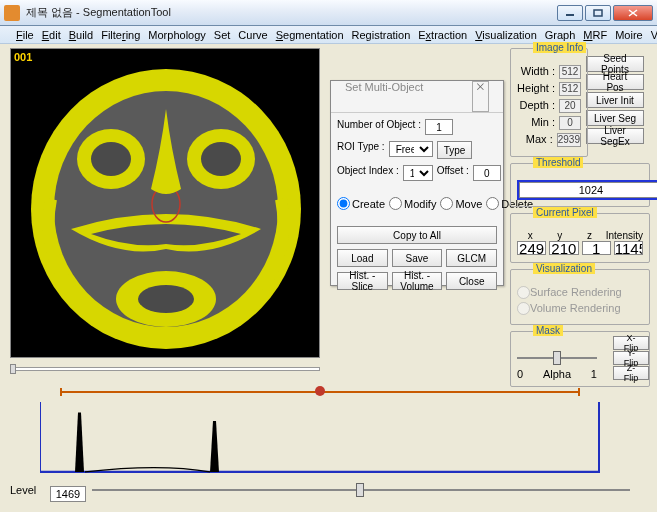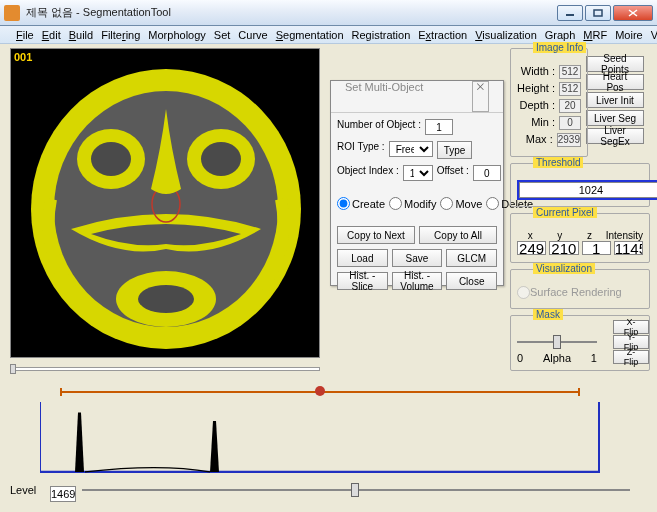--- a/index.html
+++ b/index.html
@@ -32,21 +32,21 @@
 .histo { position:absolute; left:10px; top:340px; width:620px; height:90px; }
 .rangebar { position:absolute; left:50px; right:50px; top:4px; height:8px; }
 .rangebar .line { position:absolute; left:0; right:0; top:3px; height:2px; background:#c85a00; }
 .rangebar .cap { position:absolute; top:0; width:2px; height:8px; background:#c85a00; }
 .rangebar .dot { position:absolute; top:-2px; width:10px; height:10px; border-radius:50%; background:#c0392b;}
 .plot { position:absolute; left:30px; right:30px; top:18px; bottom:0; }
 .plot svg { width:100%; height:100%; }
 
 .levelrow { position:absolute; left:10px; top:434px; width:620px; height:24px; display:flex; align-items:center; gap:6px; }
 .levelrow .lbl { width:34px; }
-.levelrow input { width:26px; height:16px; border:1px solid #888; background:#fff; text-align:center;margin-top:7px;}
+.levelrow input { width:36px; height:16px; border:1px solid #888; background:#fff; text-align:center;margin-top:7px;}
 .levelrow .slider { flex:1; height:14px; position:relative;}
 .levelrow .slider .tr{ position:absolute; left:0; right:0; top:6px; height:2px; background:#888;}
 .levelrow .slider .kn{ position:absolute; top:0; width:8px; height:14px; background:#dcdcdc; border:1px solid #666;}
 
 
 .dlg { position:absolute; left:330px; top:36px; width:174px; height:206px; background:#f4f4f4; border:1px solid #888; box-shadow:1px 1px 2px rgba(0,0,0,.25);}
 .dlg .hd { height:32px; display:flex; padding:0 14px; color:#888; border-bottom:1px solid #ccc; justify-content:space-between;}
 .dlg .hd .x { border:1px solid #aaa; padding:0 4px; font-size:9px; color:#666;}
 .dlg .body{ padding:6px; }
 .row { display:flex; align-items:flex-start; gap:4px; margin-bottom:6px;}
@@ -195,21 +195,20 @@
         <label>
             <input type="radio" style="">
             <span>Move</span>
           </label>
         <label>
             <input type="radio" style="">
             <span>Delete</span>
           </label>
       </div>
       <div class="btnrow">
-          <button class="btn">Copy to Next</button>
           <button class="btn">Copy to All</button>
         </div>
       <div class="btnrow">
           <button class="btn">Load</button>
           <button class="btn">Save</button>
           <button class="btn">GLCM</button>
         </div>
       <div class="btnrow">
           <button class="btn">Hist. - Slice</button>
           <button class="btn">Hist. - Volume</button>
@@ -272,20 +271,24 @@
         <div><input readonly="" value="210" style=""></div>
         <div><input readonly="" value="1" style=""></div>
         <div><input readonly="" value="1145" style=""></div>
       </div>
     </div>
     <div class="grp viz">
       <div class="gt">Visualization</div>
       <label>
           <input type="radio" disabled="" style="">
           <span>Surface Rendering</span>
+        </label>
+      <label>
+          <input type="radio" disabled="" style="">
+          <span>Volume Rendering</span>
         </label>
     </div>
     <div class="grp mask">
       <div class="gt">Mask</div>
       <div class="sl">
           <div class="tr"></div>
           <div class="kn" style="left:36px"></div>
         </div>
       <div class="alabel" style="width:80px">
           <span>0</span>

